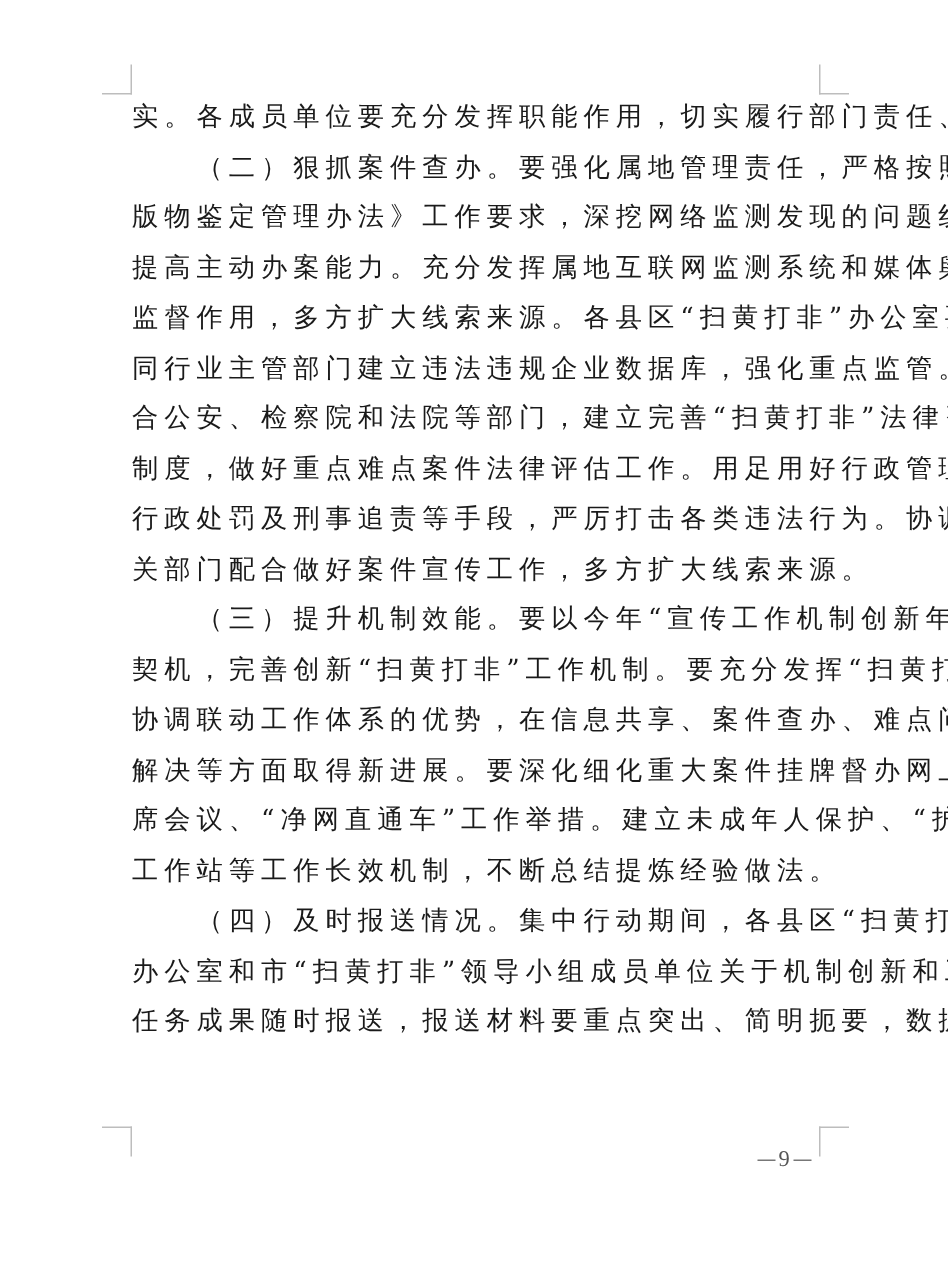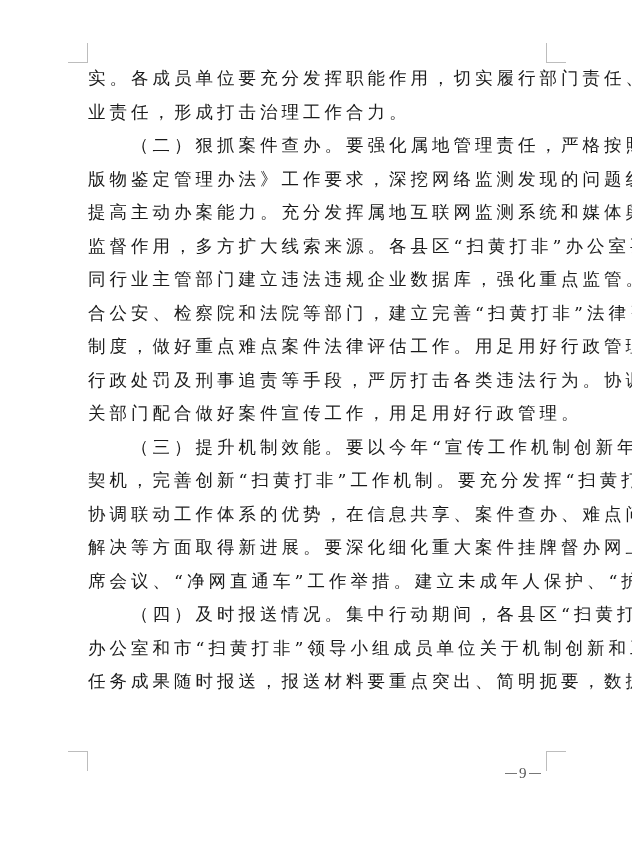--- a/index.html
+++ b/index.html
@@ -70,35 +70,35 @@
 </style>
 </head>
 <body>
 
 <div class="page">
   <div class="corner tl"></div>
   <div class="corner tr"></div>
 
   <div class="body-text">
     <div class="line">实。各成员单位要充分发挥职能作用，切实履行部门责任、行</div>
-    <div class="line">业责任，形成打击治理工作合力。</div>
     <div class="line indent">（二）狠抓案件查办。要强化属地管理责任，严格按照《出</div>
     <div class="line">版物鉴定管理办法》工作要求，深挖网络监测发现的问题线索，</div>
     <div class="line">提高主动办案能力。充分发挥属地互联网监测系统和媒体舆论</div>
     <div class="line">监督作用，多方扩大线索来源。各县区“扫黄打非”办公室要会</div>
     <div class="line">同行业主管部门建立违法违规企业数据库，强化重点监管。联</div>
     <div class="line">合公安、检察院和法院等部门，建立完善“扫黄打非”法律咨询</div>
     <div class="line">制度，做好重点难点案件法律评估工作。用足用好行政管理、</div>
     <div class="line">行政处罚及刑事追责等手段，严厉打击各类违法行为。协调相</div>
-    <div class="line">关部门配合做好案件宣传工作，用足用好行政管理。</div>
+    <div class="line">关部门配合做好案件宣传工作，多方扩大线索来源。</div>
     <div class="line indent">（三）提升机制效能。要以今年“宣传工作机制创新年”为</div>
     <div class="line">契机，完善创新“扫黄打非”工作机制。要充分发挥“扫黄打非”</div>
     <div class="line">协调联动工作体系的优势，在信息共享、案件查办、难点问题</div>
     <div class="line">解决等方面取得新进展。要深化细化重大案件挂牌督办网上联</div>
     <div class="line">席会议、“净网直通车”工作举措。建立未成年人保护、“护苗”</div>
+    <div class="line">工作站等工作长效机制，不断总结提炼经验做法。</div>
     <div class="line indent">（四）及时报送情况。集中行动期间，各县区“扫黄打非”</div>
     <div class="line">办公室和市“扫黄打非”领导小组成员单位关于机制创新和工作</div>
     <div class="line">任务成果随时报送，报送材料要重点突出、简明扼要，数据要</div>
   </div>
 
   <div class="corner bl"></div>
   <div class="corner br"></div>
 
   <div class="page-number">
     <span class="dash"></span>

